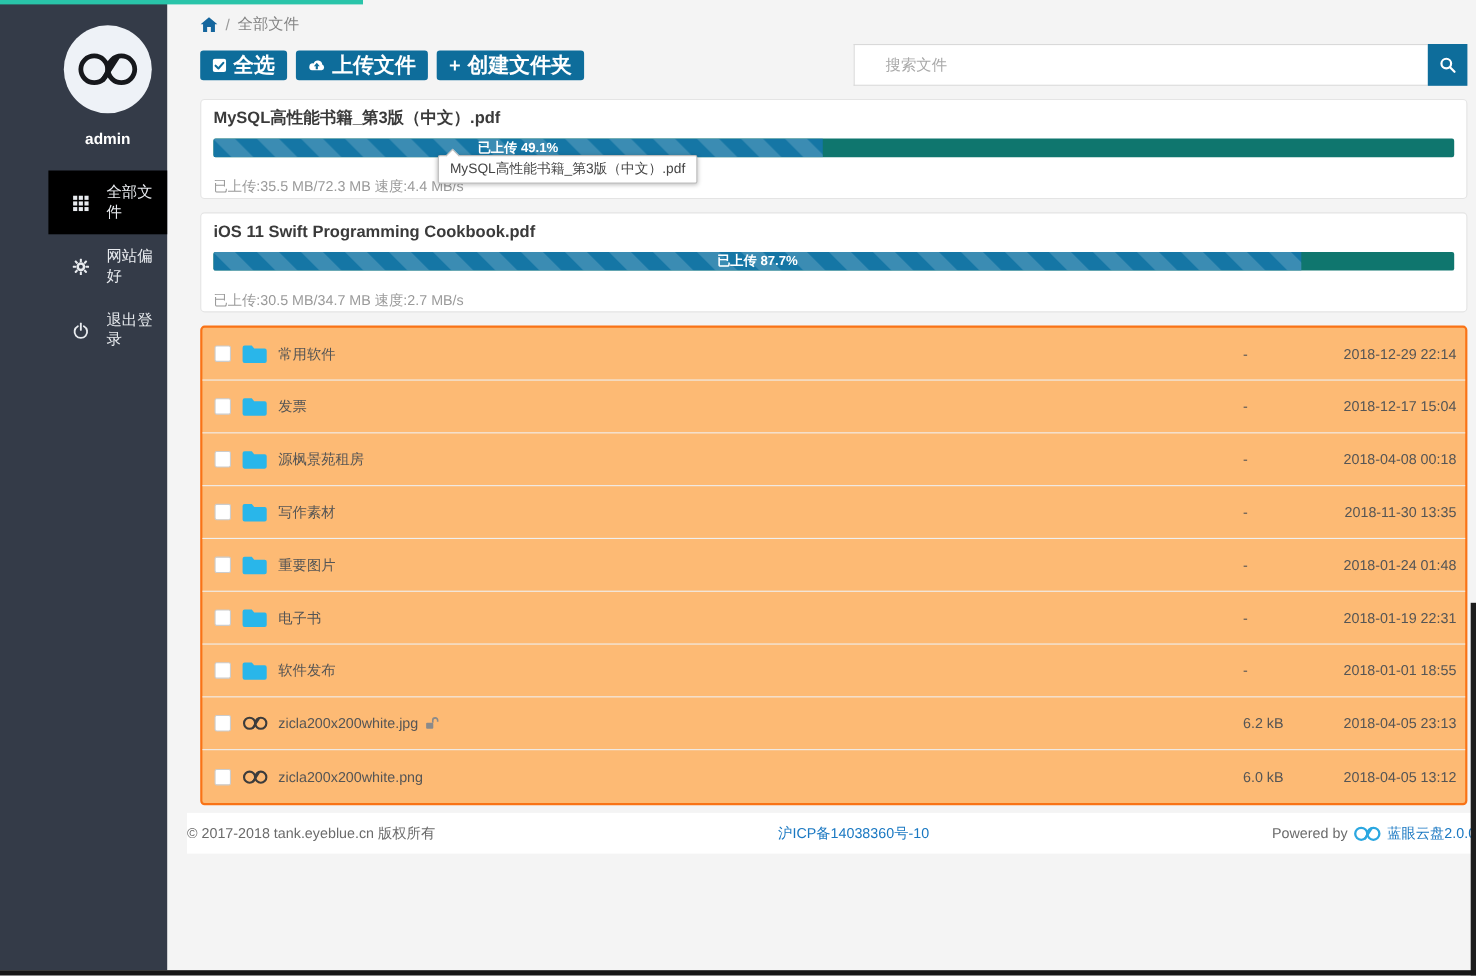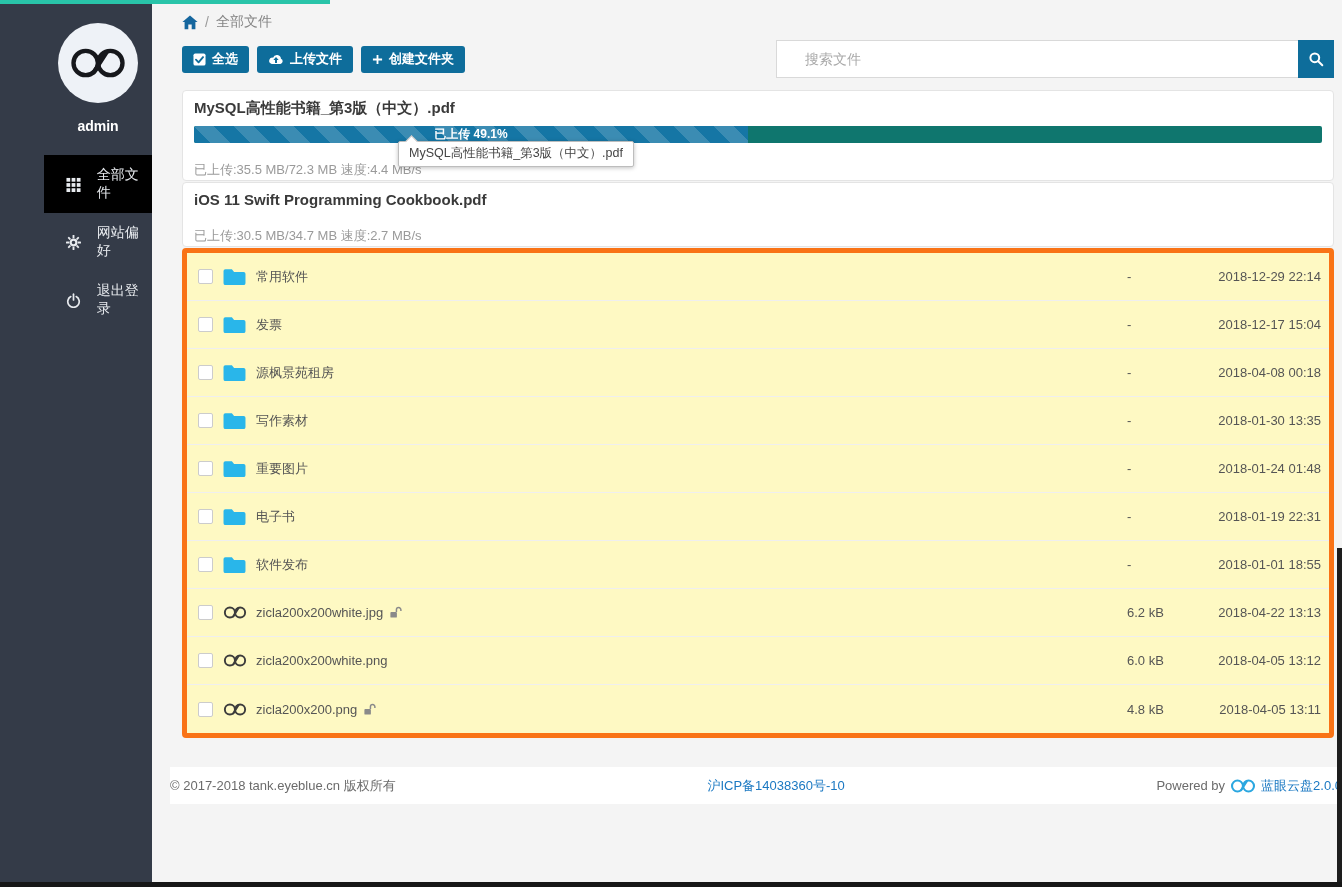--- a/index.html
+++ b/index.html
@@ -29,37 +29,37 @@
   .main{position:absolute;left:170px;top:0;right:0;bottom:0;}
   .topbar{height:47px;background:#fff;border-bottom:1px solid #e0e0e0;border-top:1px solid #d9d9d9;display:flex;align-items:center;padding-left:12px;position:relative;}
   .app-title{margin-left:10px;font-size:17px;font-weight:bold;color:#1b1b1b;}
   .spinner{position:absolute;right:12px;top:11px;}
 
   .content{padding:12px 8px 0 12px;}
   .breadcrumb{display:flex;align-items:center;gap:7px;font-size:14px;color:#848484;margin-bottom:8px;height:20px;}
   .crumb-sep{color:#9a9a9a;}
 
   .actions{display:flex;align-items:center;margin-bottom:12px;}
-  .btn{background:var(--primary);color:#fff;font-size:13px;font-weight:bold;border:none;border-radius:3px;height:27px;padding:0 11px;display:inline-flex;align-items:center;gap:6px;margin-right:8px;cursor:pointer;font-family:inherit;}
+  .btn{background:var(--primary);color:#fff;font-size:19px;font-weight:bold;border:none;border-radius:3px;height:27px;padding:0 11px;display:inline-flex;align-items:center;gap:6px;margin-right:8px;cursor:pointer;font-family:inherit;}
   .search{margin-left:auto;display:flex;width:558px;height:38px;}
   .search input{flex:1;border:1px solid #d9d9d9;border-right:none;padding:0 28px;font-size:14px;color:#333;outline:none;background:#fff;font-family:inherit;}
   .search input::placeholder{color:#a9a9a9;}
   .search-btn{width:36px;background:var(--primary);border:none;display:flex;align-items:center;justify-content:center;cursor:pointer;}
 
-  .upload-card{background:#fff;border:1px solid #e4e4e4;border-radius:4px;padding:7px 11px 3px;margin-bottom:1px;position:relative;}
+  .upload-card{background:#fff;border:1px solid #e4e4e4;border-radius:4px;padding:7px 11px 3px;margin-bottom:12px;position:relative;}
   .upload-title{font-size:15px;font-weight:bold;color:#3a3a3a;line-height:19px;margin:0 0 9px;}
   .progress{height:17px;background:#0f766e;border-radius:2px;overflow:hidden;}
   .progress-fill{height:100%;background-color:#1576a5;
     background-image:linear-gradient(45deg,rgba(255,255,255,.16) 25%,transparent 25%,transparent 50%,rgba(255,255,255,.16) 50%,rgba(255,255,255,.16) 75%,transparent 75%,transparent);
     background-size:40px 40px;color:#fff;font-size:12px;font-weight:bold;text-align:center;line-height:17px;white-space:nowrap;}
   .upload-stats{margin-top:19px;font-size:13px;color:#9a9a9a;line-height:15px;}
   .tooltip{position:absolute;left:215px;top:50px;background:#fff;border:1px solid #bdbdbd;border-radius:2px;box-shadow:0 1px 4px rgba(0,0,0,.25);padding:3px 10px 4px;font-size:12.5px;color:#444;white-space:nowrap;z-index:6;}
   .tooltip::before{content:"";position:absolute;top:-5px;left:8px;width:8px;height:8px;background:#fff;border-left:1px solid #bdbdbd;border-top:1px solid #bdbdbd;transform:rotate(45deg);}
 
-  .file-card{background:#fef9c3;border:5px solid #f97316;border-radius:4px;margin-bottom:29px;}
+  .file-card{background:#fdba74;border:2px solid #f97316;border-radius:4px;margin-bottom:7px;}
   .file-row{display:flex;align-items:center;height:48px;padding:0 8px 0 11px;border-bottom:1px solid #efefef;cursor:pointer;}
   .file-row:last-child{border-bottom:none;}
   .checkbox{width:15px;height:15px;border:1px solid #ccc;border-radius:2px;background:#fff;margin-right:10px;flex:none;cursor:pointer;}
   .file-icon{width:24px;margin-right:9px;display:flex;align-items:center;flex:none;}
   .file-name{font-size:13px;color:#555;display:flex;align-items:center;gap:6px;}
   .row-spacer{flex:1;}
   .file-size{width:38px;text-align:left;font-size:13px;color:#555;flex:none;}
   .file-date{width:156px;text-align:right;font-size:13px;color:#555;flex:none;}
 
   .foot{height:37px;background:#fff;display:flex;align-items:center;justify-content:space-between;gap:16px;font-size:13px;color:#6b6b6b;}
@@ -179,20 +179,23 @@
         <div class="upload-title">MySQL高性能书籍_第3版（中文）.pdf</div>
         <div class="progress">
           <div class="progress-fill" style="width: 49.1%;">已上传 49.1%</div>
         </div>
         <div class="upload-stats">已上传:35.5 MB/72.3 MB 速度:4.4 MB/s</div>
         <div class="tooltip">MySQL高性能书籍_第3版（中文）.pdf</div>
       </section>
 
       <section class="upload-card">
         <div class="upload-title">iOS 11 Swift Programming Cookbook.pdf</div>
+        <div class="progress">
+          <div class="progress-fill" style="width: 87.7%;">已上传 87.7%</div>
+        </div>
         <div class="upload-stats">已上传:30.5 MB/34.7 MB 速度:2.7 MB/s</div>
       </section>
 
       <section class="file-card">
 
         <div class="file-row">
           <span class="checkbox"></span>
           <span class="file-icon">
               <svg width="23" height="18" viewBox="0 0 22 17">
                 <path fill="#29b6ea" d="M0.5 2.8 A1.8 1.8 0 0 1 2.3 1 h6.2 l2.1 2.6 h9.1 A1.8 1.8 0 0 1 21.5 5.4 v9 a1.8 1.8 0 0 1 -1.8 1.8 H2.3 A1.8 1.8 0 0 1 0.5 14.4 Z"></path>
@@ -230,21 +233,21 @@
         <div class="file-row">
           <span class="checkbox"></span>
           <span class="file-icon">
               <svg width="23" height="18" viewBox="0 0 22 17">
                 <path fill="#29b6ea" d="M0.5 2.8 A1.8 1.8 0 0 1 2.3 1 h6.2 l2.1 2.6 h9.1 A1.8 1.8 0 0 1 21.5 5.4 v9 a1.8 1.8 0 0 1 -1.8 1.8 H2.3 A1.8 1.8 0 0 1 0.5 14.4 Z"></path>
               </svg>
             </span>
           <span class="file-name">写作素材</span>
           <span class="row-spacer"></span>
           <span class="file-size">-</span>
-          <span class="file-date">2018-01-30 13:35</span>
+          <span class="file-date">2018-11-30 13:35</span>
         </div>
         <div class="file-row">
           <span class="checkbox"></span>
           <span class="file-icon">
               <svg width="23" height="18" viewBox="0 0 22 17">
                 <path fill="#29b6ea" d="M0.5 2.8 A1.8 1.8 0 0 1 2.3 1 h6.2 l2.1 2.6 h9.1 A1.8 1.8 0 0 1 21.5 5.4 v9 a1.8 1.8 0 0 1 -1.8 1.8 H2.3 A1.8 1.8 0 0 1 0.5 14.4 Z"></path>
               </svg>
             </span>
           <span class="file-name">重要图片</span>
           <span class="row-spacer"></span>
@@ -287,55 +290,35 @@
             </span>
           <span class="file-name">
             <span>zicla200x200white.jpg</span>
             <svg width="13" height="13" viewBox="0 0 14 13">
                 <rect x="1.5" y="6" width="7" height="6" rx="1" fill="#8a8a8a"></rect>
                 <path d="M8 6 V3.6 a2.4 2.4 0 0 1 4.8 0 V5" stroke="#8a8a8a" stroke-width="1.6" fill="none"></path>
               </svg>
           </span>
           <span class="row-spacer"></span>
           <span class="file-size">6.2 kB</span>
-          <span class="file-date">2018-04-22 13:13</span>
+          <span class="file-date">2018-04-05 23:13</span>
         </div>
         <div class="file-row">
           <span class="checkbox"></span>
           <span class="file-icon">
               <svg width="24" height="15" viewBox="0 0 40 24" fill="none" stroke="#3c3c3c">
                 <circle cx="11.5" cy="12" r="8.4" stroke-width="3.2"></circle>
                 <circle cx="28.5" cy="12" r="8.4" stroke-width="3.2"></circle>
                 <line x1="17" y1="18.5" x2="26" y2="4.5" stroke-width="3.2" stroke-linecap="round"></line>
               </svg>
             </span>
           <span class="file-name">zicla200x200white.png</span>
           <span class="row-spacer"></span>
           <span class="file-size">6.0 kB</span>
           <span class="file-date">2018-04-05 13:12</span>
-        </div>
-        <div class="file-row">
-          <span class="checkbox"></span>
-          <span class="file-icon">
-              <svg width="24" height="15" viewBox="0 0 40 24" fill="none" stroke="#3c3c3c">
-                <circle cx="11.5" cy="12" r="8.4" stroke-width="3.2"></circle>
-                <circle cx="28.5" cy="12" r="8.4" stroke-width="3.2"></circle>
-                <line x1="17" y1="18.5" x2="26" y2="4.5" stroke-width="3.2" stroke-linecap="round"></line>
-              </svg>
-            </span>
-          <span class="file-name">
-            <span>zicla200x200.png</span>
-            <svg width="13" height="13" viewBox="0 0 14 13">
-                <rect x="1.5" y="6" width="7" height="6" rx="1" fill="#8a8a8a"></rect>
-                <path d="M8 6 V3.6 a2.4 2.4 0 0 1 4.8 0 V5" stroke="#8a8a8a" stroke-width="1.6" fill="none"></path>
-              </svg>
-          </span>
-          <span class="row-spacer"></span>
-          <span class="file-size">4.8 kB</span>
-          <span class="file-date">2018-04-05 13:11</span>
         </div>
       </section>
     </div>
 
     <footer class="foot">
       <span>© 2017-2018 tank.eyeblue.cn 版权所有</span>
       <a>沪ICP备14038360号-10</a>
       <span class="powered">
         <span>Powered by</span>
         <svg width="26" height="16" viewBox="0 0 40 24" fill="none" stroke="#2ba7e0">

